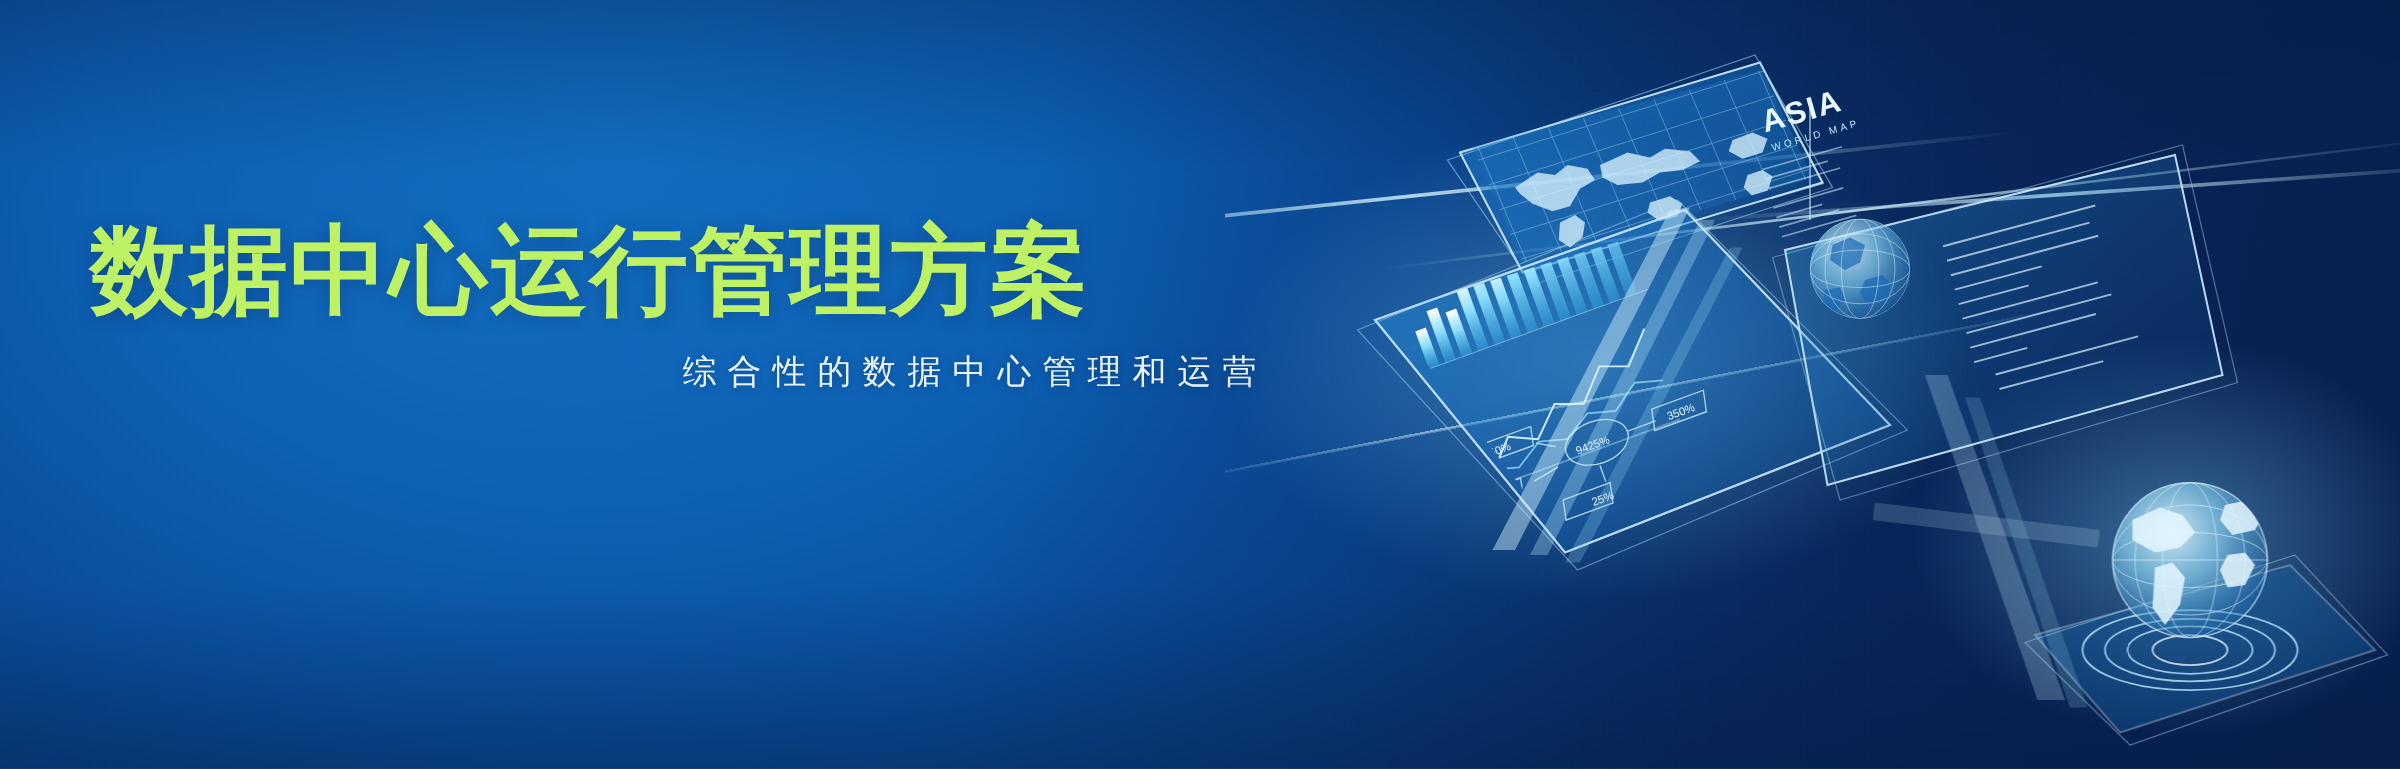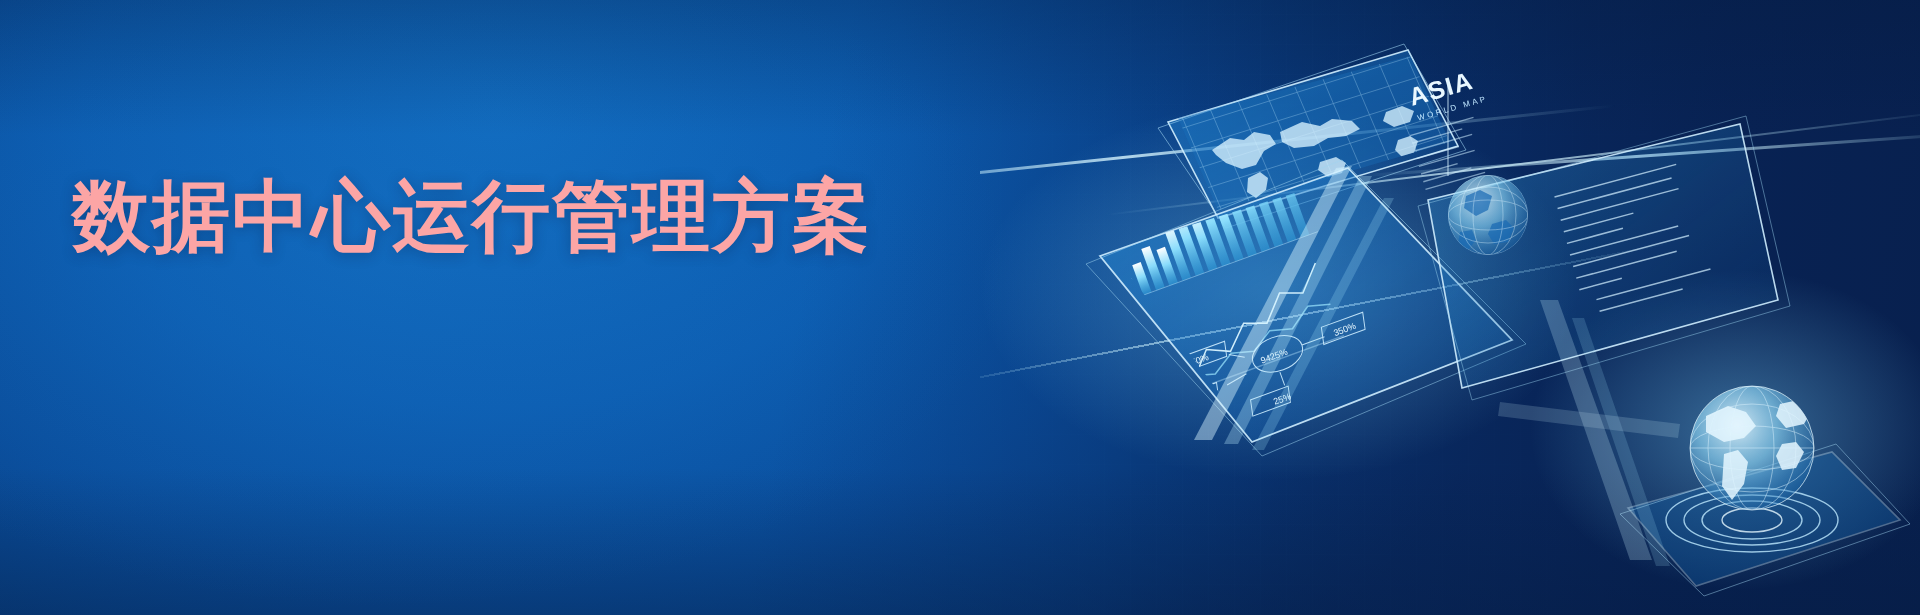--- a/index.html
+++ b/index.html
@@ -62,21 +62,21 @@
     left: 72px;
     top: 176px;
     width: 960px;
     z-index: 40;
   }
   .headline {
     margin: 0;
     font-size: 78px;
     line-height: 1.04;
     font-weight: 700;
-    color: #fca5a5;
+    color: #bef264;
     letter-spacing: 2px;
     white-space: nowrap;
     text-shadow: 0 2px 14px rgba(2,24,60,0.30);
   }
   .subline {
     margin: 22px 0 0 0;
     text-align: right;
     padding-right: 18px;
     font-size: 27px;
     font-weight: 400;
@@ -102,20 +102,21 @@
 
 <div id="banner">
 
   <div class="bg-base"></div>
   <div class="bg-grid"></div>
   <div class="bg-right"></div>
   <div class="bg-vign"></div>
 
   <div class="copy">
     <h1 class="headline">数据中心运行管理方案</h1>
+    <p class="subline">综合性的数据中心管理和运营</p>
   </div>
 
   <div class="art">
     <svg viewBox="0 0 940 615" xmlns="http://www.w3.org/2000/svg">
       <defs>
         <linearGradient id="gPanelFill" x1="0" y1="0" x2="1" y2="1">
           <stop offset="0%" stop-color="#2a8fd8" stop-opacity="0.62"></stop>
           <stop offset="55%" stop-color="#1a6fc0" stop-opacity="0.45"></stop>
           <stop offset="100%" stop-color="#0e4f95" stop-opacity="0.30"></stop>
         </linearGradient>

